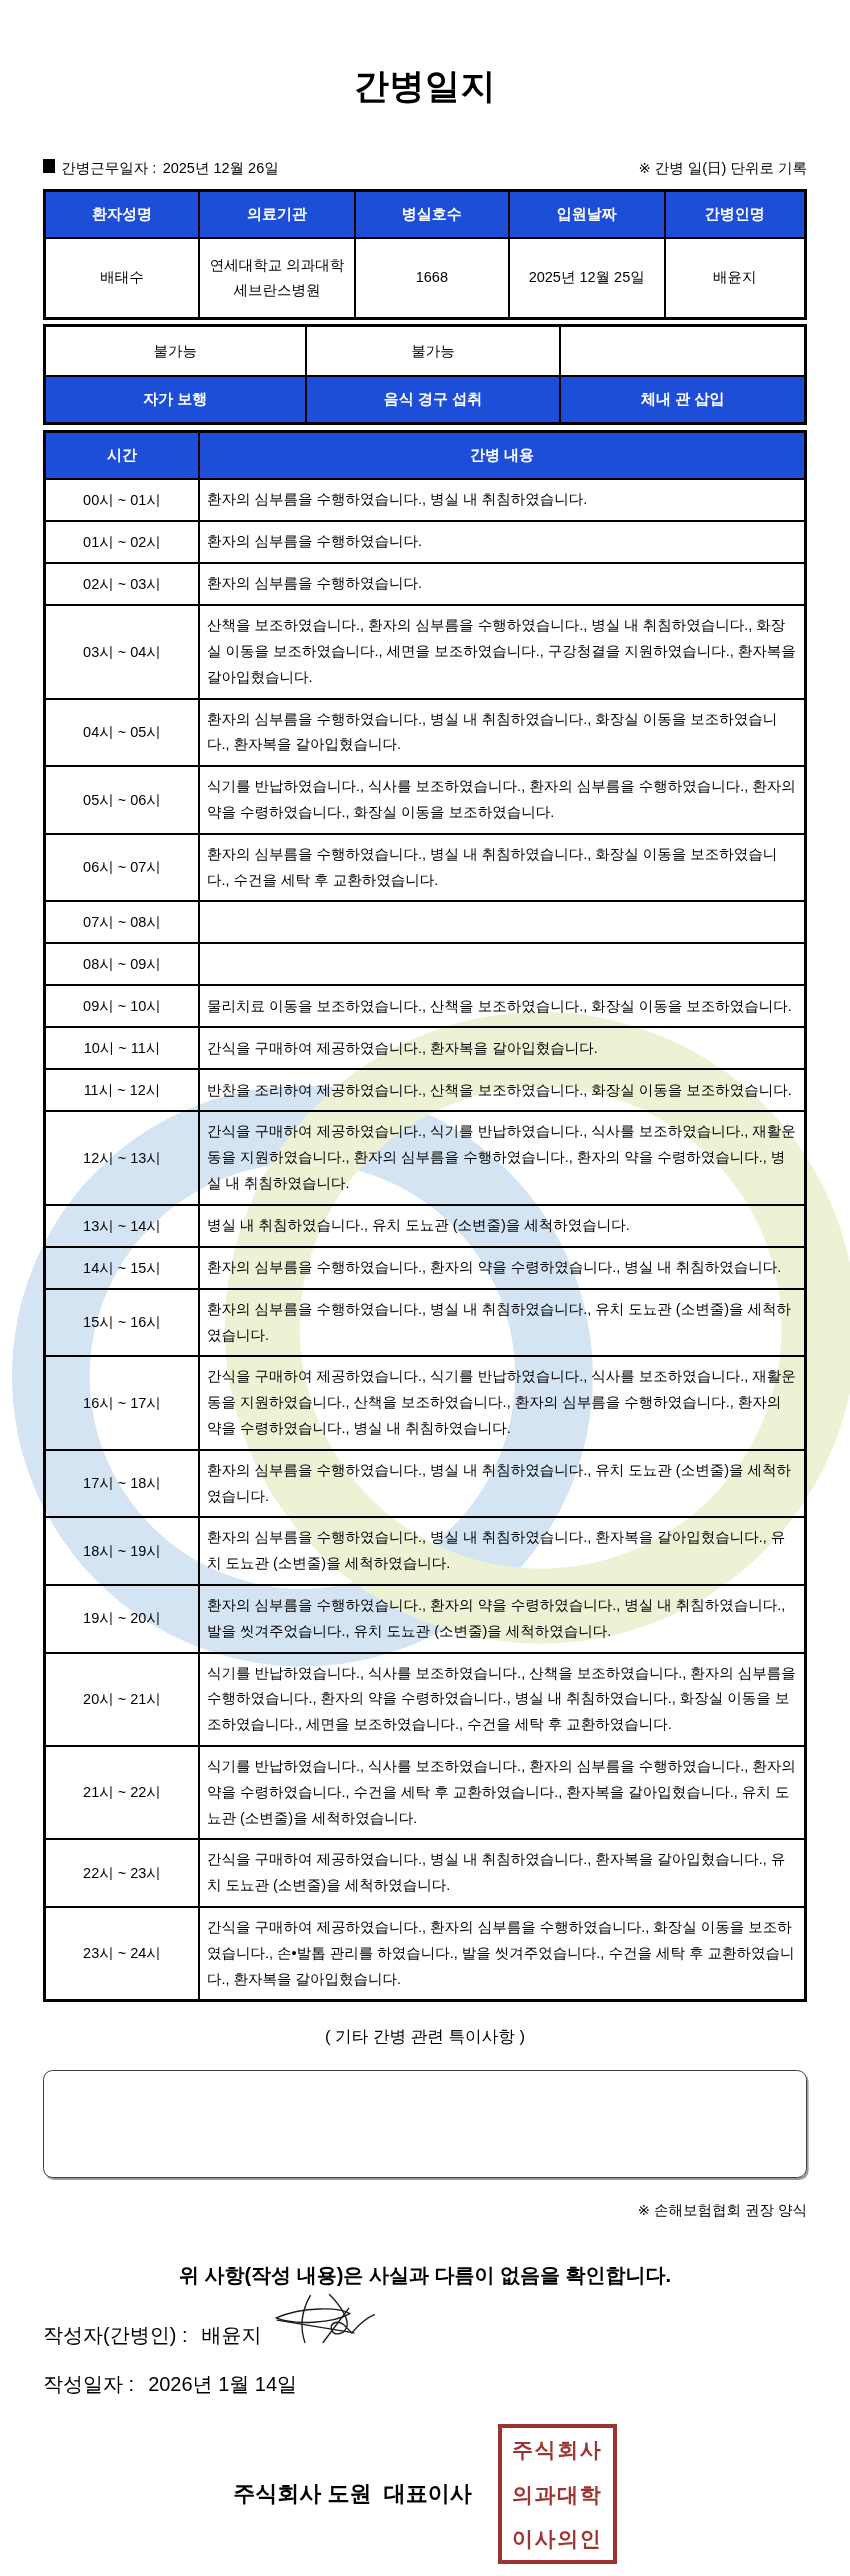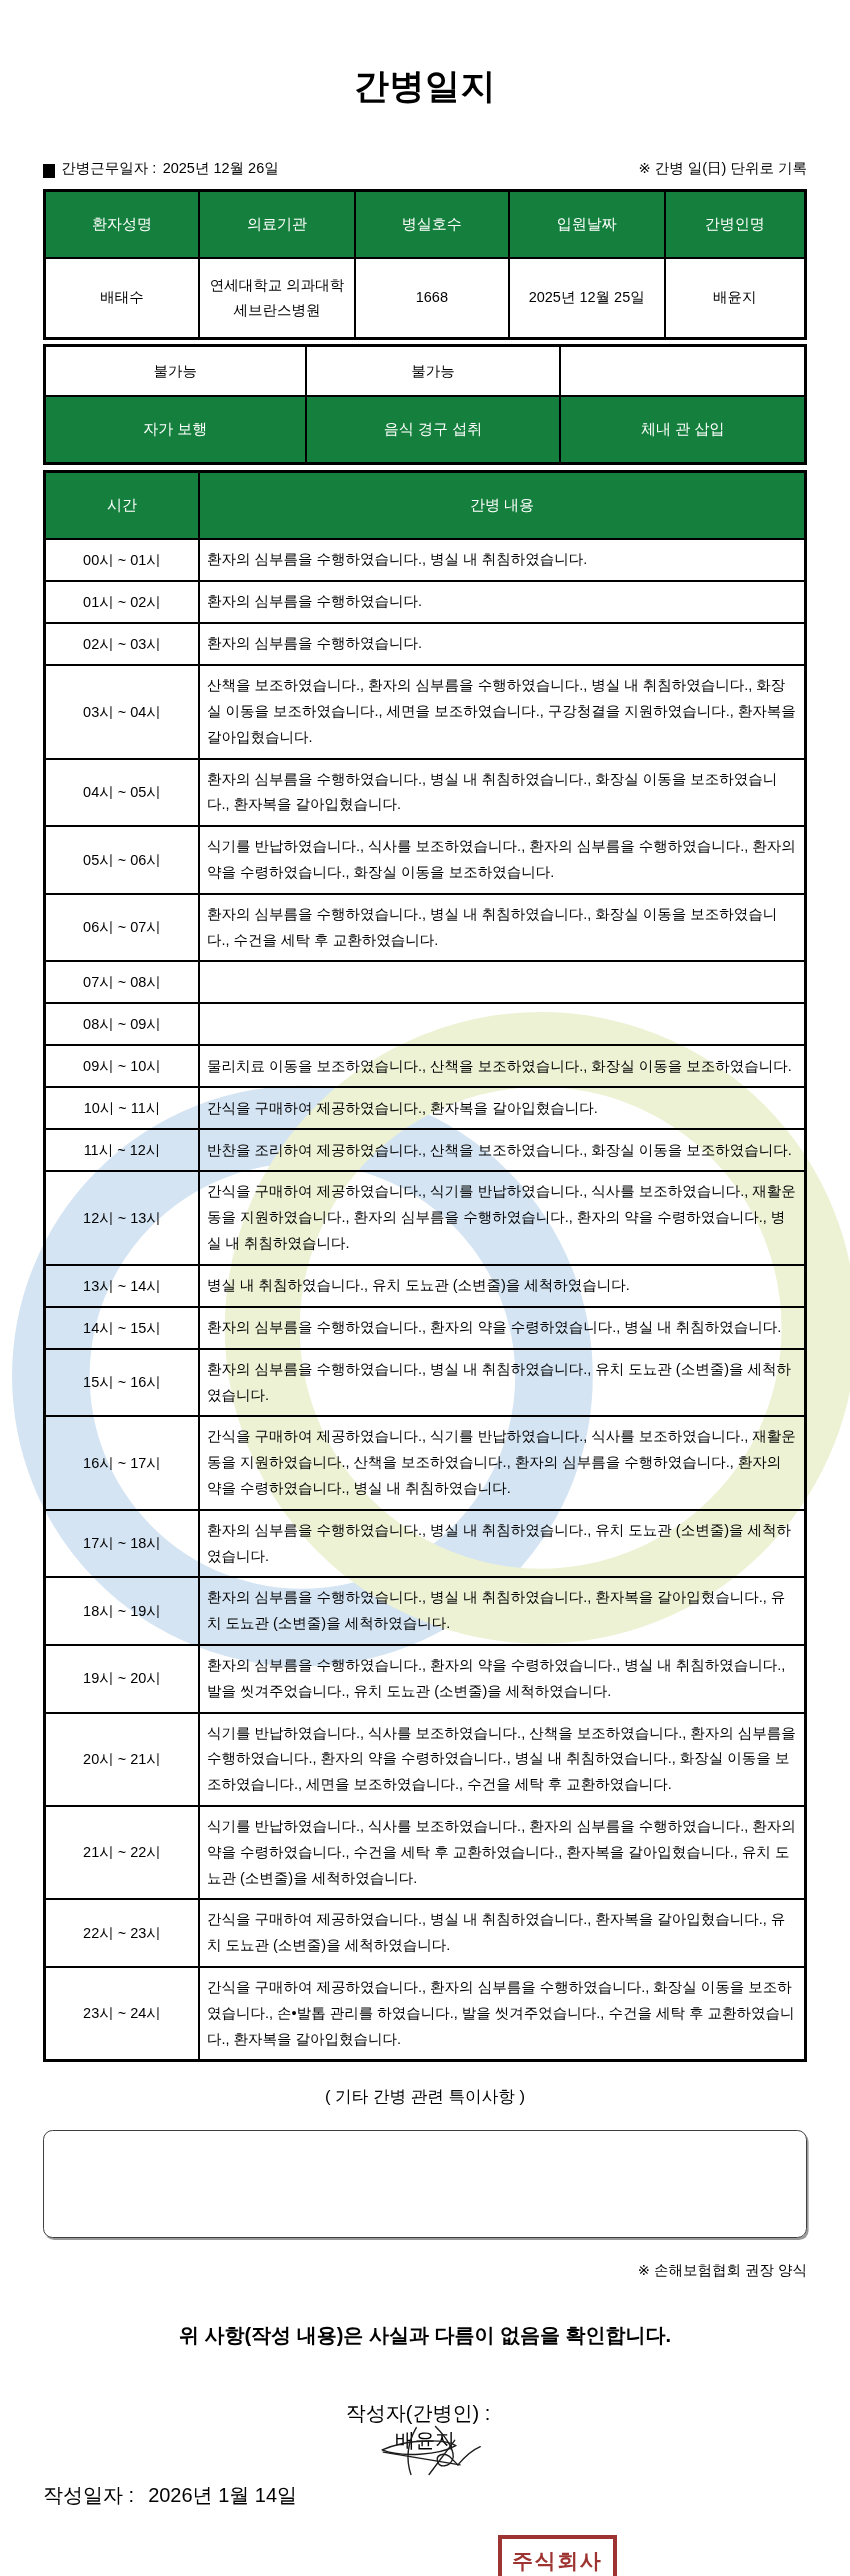--- a/index.html
+++ b/index.html
@@ -4,42 +4,42 @@
 <style>
   html,body{margin:0;padding:0;background:#ffffff;}
   body{font-family:"Liberation Sans","DejaVu Sans",sans-serif;color:#000;}
   .page{position:relative;width:850px;min-height:2576px;margin:0 auto;background:#fff;overflow:hidden;}
   .watermark{position:absolute;top:1012px;left:0;width:850px;height:803px;z-index:0;pointer-events:none;}
   .content{position:relative;z-index:1;padding:63px 43px 32px 43px;box-sizing:border-box;}
 
   .doc-title{margin:0 0 49px 0;text-align:center;font-size:35px;font-weight:800;letter-spacing:0.5px;}
 
   .meta-row{display:flex;justify-content:space-between;align-items:flex-end;font-size:14.5px;margin-bottom:10.7px;}
-  .meta-left{display:flex;align-items:flex-end;gap:6.4px;}
+  .meta-left{display:flex;align-items:flex-start;gap:6.4px;}
   .sq{display:inline-block;width:11.8px;height:14px;background:#000;}
   .meta-left b{font-weight:400;}
 
   table.tbl{width:100%;border-collapse:collapse;table-layout:fixed;border:3.2px solid #000;margin-bottom:4.8px;}
-  table.tbl th{background:#15803d;color:#fff;font-weight:normal;font-size:15px;height:37px;border:2.1px solid #000;padding:14px;}
+  table.tbl th{background:#1d4ed8;color:#fff;font-weight:bold;font-size:15px;height:37px;border:2.1px solid #000;padding:4px;}
   table.tbl td{border:2.1px solid #000;font-size:14.5px;text-align:center;vertical-align:middle;padding:7.5px 6.4px;line-height:1.7;background:transparent;overflow-wrap:break-word;}
   .t-patient td{height:63px;}
   .t-status td{height:33px;}
   .t-care td.time-cell{text-align:center;padding:7px 3.2px;}
   .t-care td.content-cell{text-align:left;padding:7px 7px;line-height:1.78;}
   .t-care tr{min-height:42px;}
   .t-care td{height:26px;}
 
   .notes-heading{margin:23.6px 0 22.5px 0;text-align:center;font-size:16.6px;font-weight:normal;}
   .notes-box{height:106px;border:1.6px solid #3f3f3f;border-radius:9.6px;box-shadow:1.6px 2.1px 0 #9a9a9a;background:transparent;}
 
   .form-note{margin-top:22.5px;text-align:right;font-size:14.5px;}
 
   .confirmation{margin-top:42px;text-align:center;font-size:20px;font-weight:bold;}
 
-  .writer-line{margin-top:51px;display:flex;align-items:center;font-size:20px;flex-direction:column;}
+  .writer-line{margin-top:33px;display:flex;font-size:20px;}
   .writer-line .lbl{margin-right:14px;}
   .signature{margin:-29.5px 0 -19px 13px;}
   .signature path{fill:none;stroke:#1c1c1c;stroke-width:2.6;stroke-linecap:round;}
 
   .date-line{margin-top:22.5px;font-size:20px;display:flex;gap:14px;text-align:center;}
 
   .company-row{margin-top:26px;display:flex;justify-content:center;align-items:center;gap:26px;}
   .company{font-size:22px;font-weight:bold;white-space:pre;}
   .stamp{box-sizing:border-box;width:119px;min-height:140px;border:4.8px solid #9d3431;padding:8.6px 2.1px 6.4px 2.1px;display:flex;flex-direction:column;justify-content:space-between;align-items:center;}
   .stamp .stamp-line{color:#9d3431;font-family:"Liberation Serif","DejaVu Serif",serif;font-weight:bold;font-size:21px;letter-spacing:1.6px;line-height:1.32;white-space:nowrap;}

